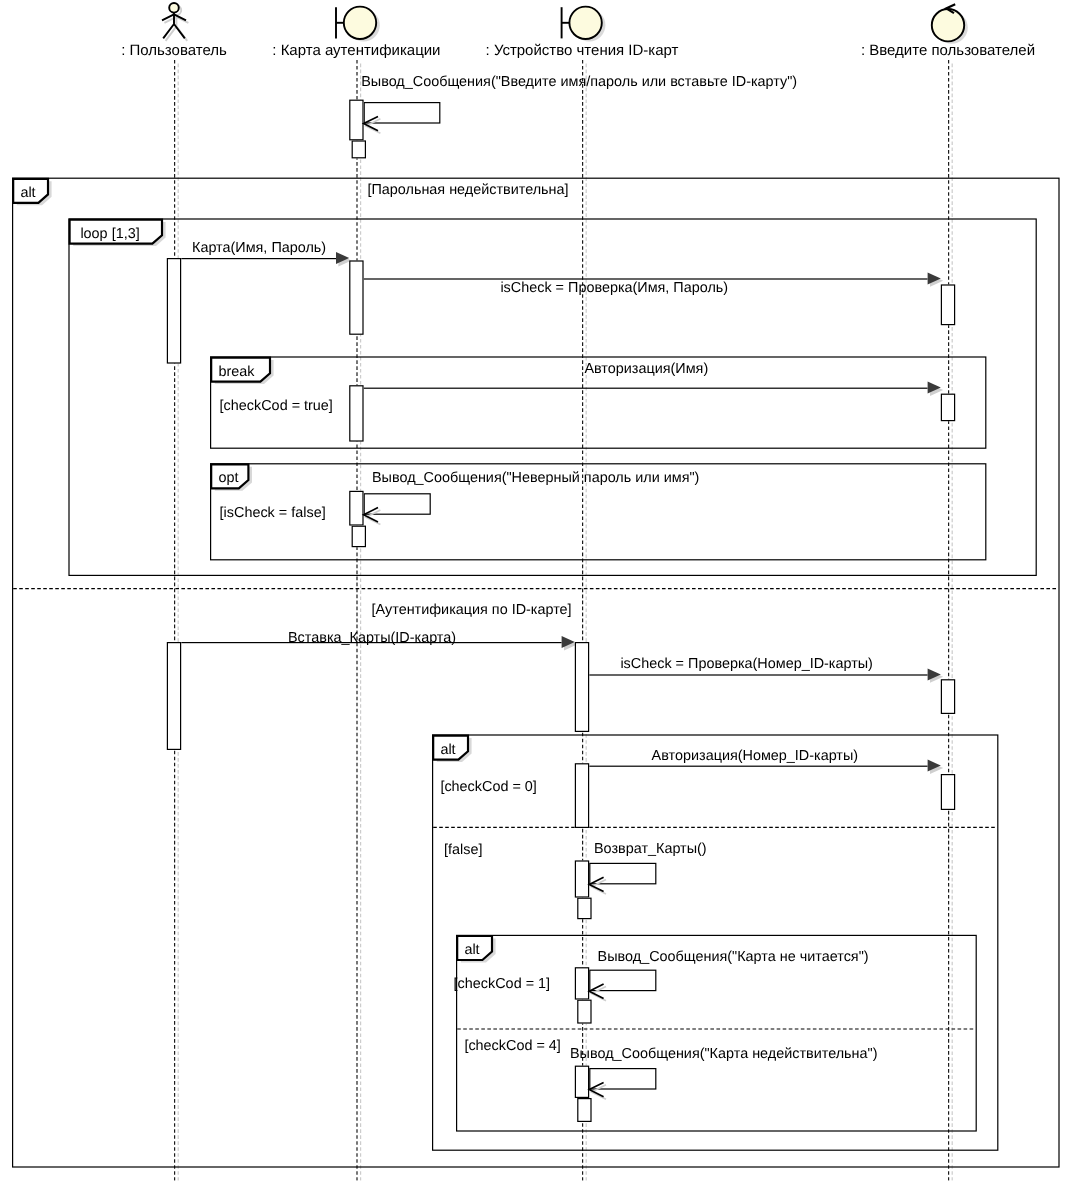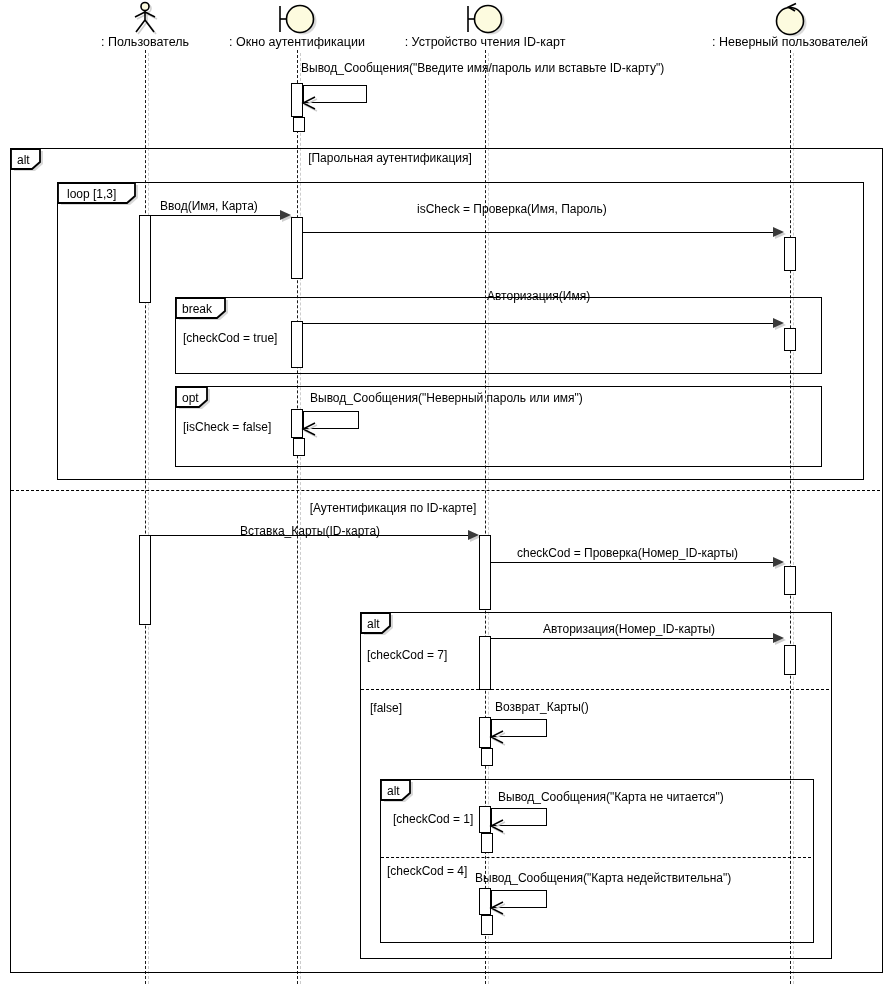--- a/index.html
+++ b/index.html
@@ -49,21 +49,21 @@
   <div class="life" style="left:297px;top:50px;height:934px"></div>
   <div class="life" style="left:485px;top:50px;height:934px"></div>
   <div class="life" style="left:790px;top:50px;height:934px"></div>
 
   <div class="frag" style="left:10px;top:148px;width:871px;height:823px"></div>
   <svg class="pent" style="left:10px;top:148px" width="38" height="26">
     <polygon points="4,3 33,3 33,16 25,23 4,23" fill="#d8d8d8" stroke="none"></polygon>
     <polygon points="1,1 30,1 30,14 22,21 1,21" fill="#ffffff" stroke="#000" stroke-width="1.8"></polygon>
     <text x="7" y="16">alt</text>
   </svg>
-  <div class="lbl center" style="left:390px;top:151px">[Парольная аутентификация]</div>
+  <div class="lbl center" style="left:390px;top:151px">[Парольная недействительна]</div>
   <div class="divider" style="left:11px;top:490px;width:869px"></div>
   <div class="lbl center" style="left:393px;top:501px">[Аутентификация по ID-карте]</div>
 
   <div class="frag" style="left:57px;top:182px;width:805px;height:296px"></div>
   <svg class="pent" style="left:57px;top:182px" width="84" height="26">
     <polygon points="4,3 81,3 81,16 73,23 4,23" fill="#d8d8d8" stroke="none"></polygon>
     <polygon points="1,1 78,1 78,14 70,21 1,21" fill="#ffffff" stroke="#000" stroke-width="1.8"></polygon>
     <text x="10" y="16">loop [1,3]</text>
   </svg>
 
@@ -82,55 +82,55 @@
     <text x="7" y="16">opt</text>
   </svg>
   <div class="lbl" style="left:183px;top:420px">[isCheck = false]</div>
 
   <div class="frag" style="left:360px;top:612px;width:470px;height:345px"></div>
   <svg class="pent" style="left:360px;top:612px" width="38" height="26">
     <polygon points="4,3 33,3 33,16 25,23 4,23" fill="#d8d8d8" stroke="none"></polygon>
     <polygon points="1,1 30,1 30,14 22,21 1,21" fill="#ffffff" stroke="#000" stroke-width="1.8"></polygon>
     <text x="7" y="16">alt</text>
   </svg>
-  <div class="lbl" style="left:367px;top:648px">[checkCod = 7]</div>
+  <div class="lbl" style="left:367px;top:648px">[checkCod = 0]</div>
   <div class="divider" style="left:361px;top:689px;width:468px"></div>
   <div class="lbl" style="left:370px;top:701px">[false]</div>
 
   <div class="frag" style="left:380px;top:779px;width:432px;height:162px"></div>
   <svg class="pent" style="left:380px;top:779px" width="38" height="26">
     <polygon points="4,3 33,3 33,16 25,23 4,23" fill="#d8d8d8" stroke="none"></polygon>
     <polygon points="1,1 30,1 30,14 22,21 1,21" fill="#ffffff" stroke="#000" stroke-width="1.8"></polygon>
     <text x="7" y="16">alt</text>
   </svg>
-  <div class="lbl" style="left:393px;top:812px">[checkCod = 1]</div>
+  <div class="lbl" style="left:378px;top:812px">[checkCod = 1]</div>
   <div class="divider" style="left:381px;top:857px;width:430px"></div>
   <div class="lbl" style="left:387px;top:864px">[checkCod = 4]</div>
 
-  <div class="lbl" style="left:160px;top:199px">Ввод(Имя, Карта)</div>
+  <div class="lbl" style="left:160px;top:199px">Карта(Имя, Пароль)</div>
   <div class="msg" style="left:151px;top:215px;width:130px"></div>
   <div class="tri echo" style="left:282px;top:212px"></div>
   <div class="tri" style="left:280px;top:210px"></div>
 
-  <div class="lbl" style="left:417px;top:202px">isCheck = Проверка(Имя, Пароль)</div>
+  <div class="lbl" style="left:417px;top:232px">isCheck = Проверка(Имя, Пароль)</div>
   <div class="msg" style="left:303px;top:232px;width:470px"></div>
   <div class="tri echo" style="left:775px;top:229px"></div>
   <div class="tri" style="left:773px;top:227px"></div>
 
-  <div class="lbl" style="left:487px;top:289px">Авторизация(Имя)</div>
+  <div class="lbl" style="left:487px;top:300px">Авторизация(Имя)</div>
   <div class="msg" style="left:303px;top:323px;width:470px"></div>
   <div class="tri echo" style="left:775px;top:320px"></div>
   <div class="tri" style="left:773px;top:318px"></div>
 
   <div class="lbl" style="left:240px;top:524px">Вставка_Карты(ID-карта)</div>
   <div class="msg" style="left:151px;top:535px;width:317px"></div>
   <div class="tri echo" style="left:470px;top:532px"></div>
   <div class="tri" style="left:468px;top:530px"></div>
 
-  <div class="lbl" style="left:517px;top:546px">checkCod = Проверка(Номер_ID-карты)</div>
+  <div class="lbl" style="left:517px;top:546px">isCheck = Проверка(Номер_ID-карты)</div>
   <div class="msg" style="left:491px;top:562px;width:282px"></div>
   <div class="tri echo" style="left:775px;top:559px"></div>
   <div class="tri" style="left:773px;top:557px"></div>
 
   <div class="lbl" style="left:543px;top:622px">Авторизация(Номер_ID-карты)</div>
   <div class="msg" style="left:491px;top:638px;width:282px"></div>
   <div class="tri echo" style="left:775px;top:635px"></div>
   <div class="tri" style="left:773px;top:633px"></div>
 
   <div class="act" style="left:139px;top:215px;height:86px"></div>
@@ -202,32 +202,32 @@
   <div class="head-label" style="left:145px;top:35px">: Пользователь</div>
 
   <svg style="left:276px;top:2px" width="42" height="34">
     <circle cx="27" cy="19" r="13.5" fill="#dadada" stroke="none"></circle>
     <g stroke="#000" stroke-width="1.6" fill="none">
       <line x1="4" y1="4" x2="4" y2="30"></line>
       <line x1="4" y1="17" x2="10.5" y2="17"></line>
       <circle cx="24" cy="17" r="13.5" fill="#fdfbdf"></circle>
     </g>
   </svg>
-  <div class="head-label" style="left:297px;top:35px">: Окно аутентификации</div>
+  <div class="head-label" style="left:297px;top:35px">: Карта аутентификации</div>
 
   <svg style="left:464px;top:2px" width="42" height="34">
     <circle cx="27" cy="19" r="13.5" fill="#dadada" stroke="none"></circle>
     <g stroke="#000" stroke-width="1.6" fill="none">
       <line x1="4" y1="4" x2="4" y2="30"></line>
       <line x1="4" y1="17" x2="10.5" y2="17"></line>
       <circle cx="24" cy="17" r="13.5" fill="#fdfbdf"></circle>
     </g>
   </svg>
   <div class="head-label" style="left:485px;top:35px">: Устройство чтения ID-карт</div>
 
   <svg style="left:772px;top:1px" width="36" height="38">
     <circle cx="21" cy="22" r="13.5" fill="#dadada" stroke="none"></circle>
     <circle cx="18" cy="20" r="13.5" fill="#fdfbdf" stroke="#000" stroke-width="1.6"></circle>
     <path d="M24 2.5 L16.5 6 L23 10" fill="none" stroke="#000" stroke-width="1.8"></path>
   </svg>
-  <div class="head-label" style="left:790px;top:35px">: Неверный пользователей</div>
+  <div class="head-label" style="left:790px;top:35px">: Введите пользователей</div>
 
 </div>
 
 </body></html>

